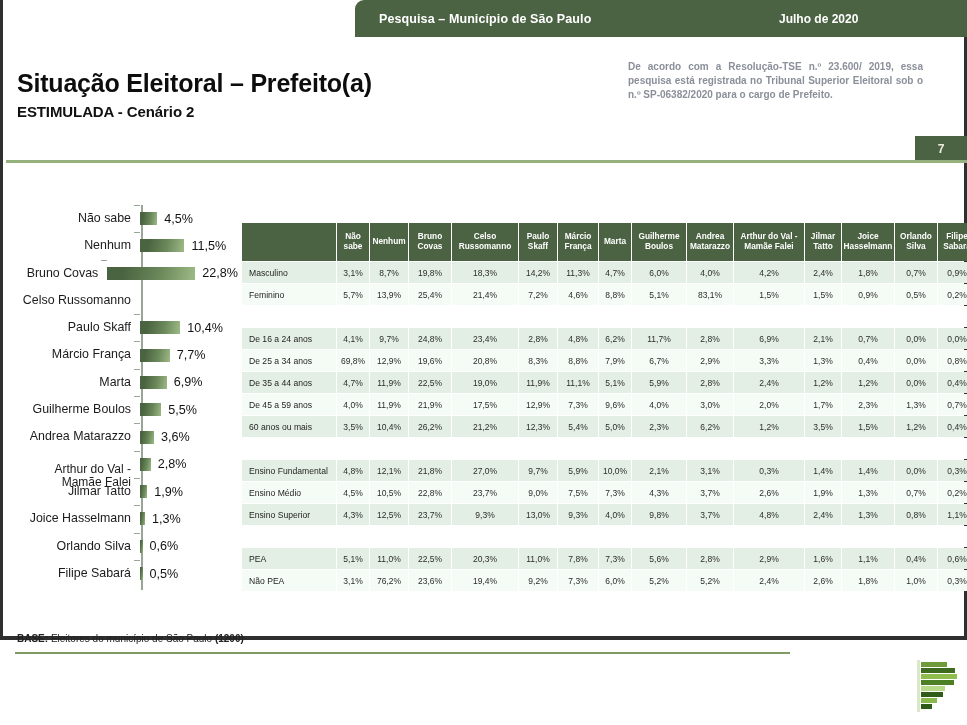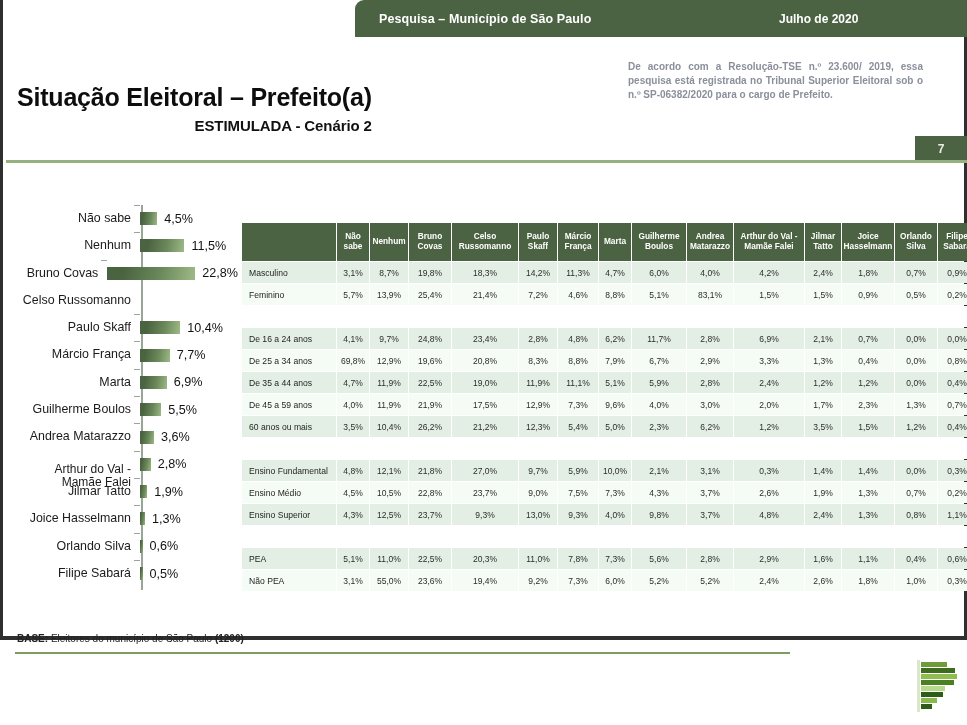--- a/index.html
+++ b/index.html
@@ -28,21 +28,21 @@
   }
   #header-title{
     color:#ffffff;font-size:12.5px;font-weight:bold;
     margin-left:24px;letter-spacing:.1px;
   }
   #header-date{
     color:#ffffff;font-size:12px;font-weight:bold;
     position:absolute;left:424px;
   }
   
-  #title-block{position:absolute;left:14px;top:84px;text-align:right;}
+  #title-block{position:absolute;left:14px;top:70px;}
   #page-title{
     font-size:25px;font-weight:bold;color:#0d0d0d;
     letter-spacing:-.2px;line-height:1.05;
   }
   #page-subtitle{
     font-size:15px;font-weight:bold;color:#111111;
     margin-top:7px;letter-spacing:-.1px;
   }
   
   #resolution-note{
@@ -481,21 +481,21 @@
           <td>2,8%</td>
           <td>2,9%</td>
           <td>1,6%</td>
           <td>1,1%</td>
           <td>0,4%</td>
           <td>0,6%</td>
         </tr>
         <tr class="plain">
           <td class="rowhead">Não PEA</td>
           <td>3,1%</td>
-          <td>55,0%</td>
+          <td>76,2%</td>
           <td>23,6%</td>
           <td>19,4%</td>
           <td>9,2%</td>
           <td>7,3%</td>
           <td>6,0%</td>
           <td>5,2%</td>
           <td>5,2%</td>
           <td>2,4%</td>
           <td>2,6%</td>
           <td>1,8%</td>

